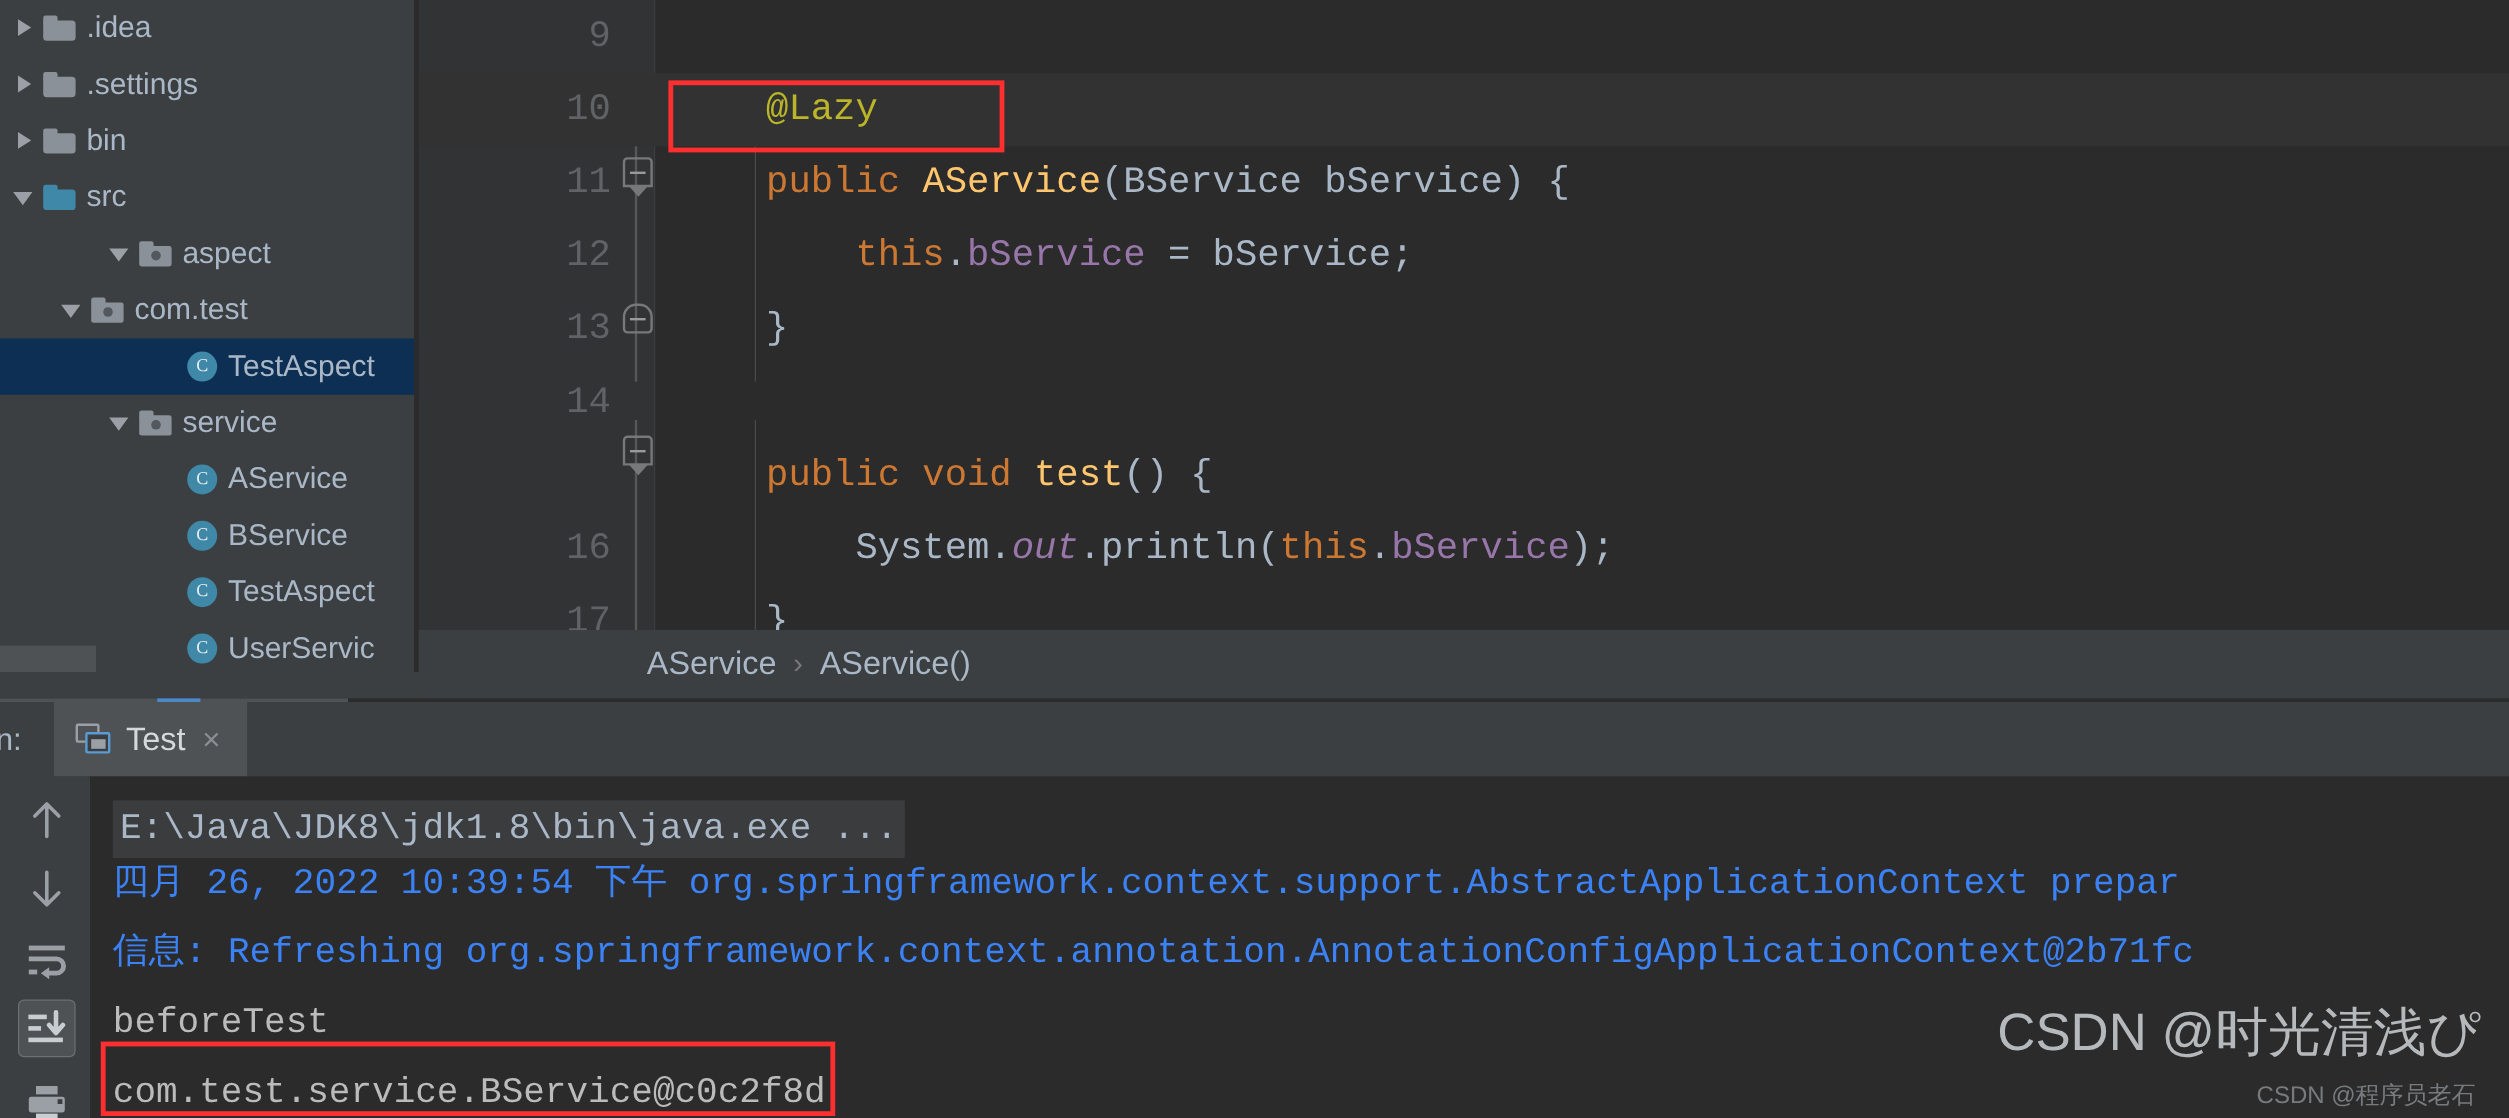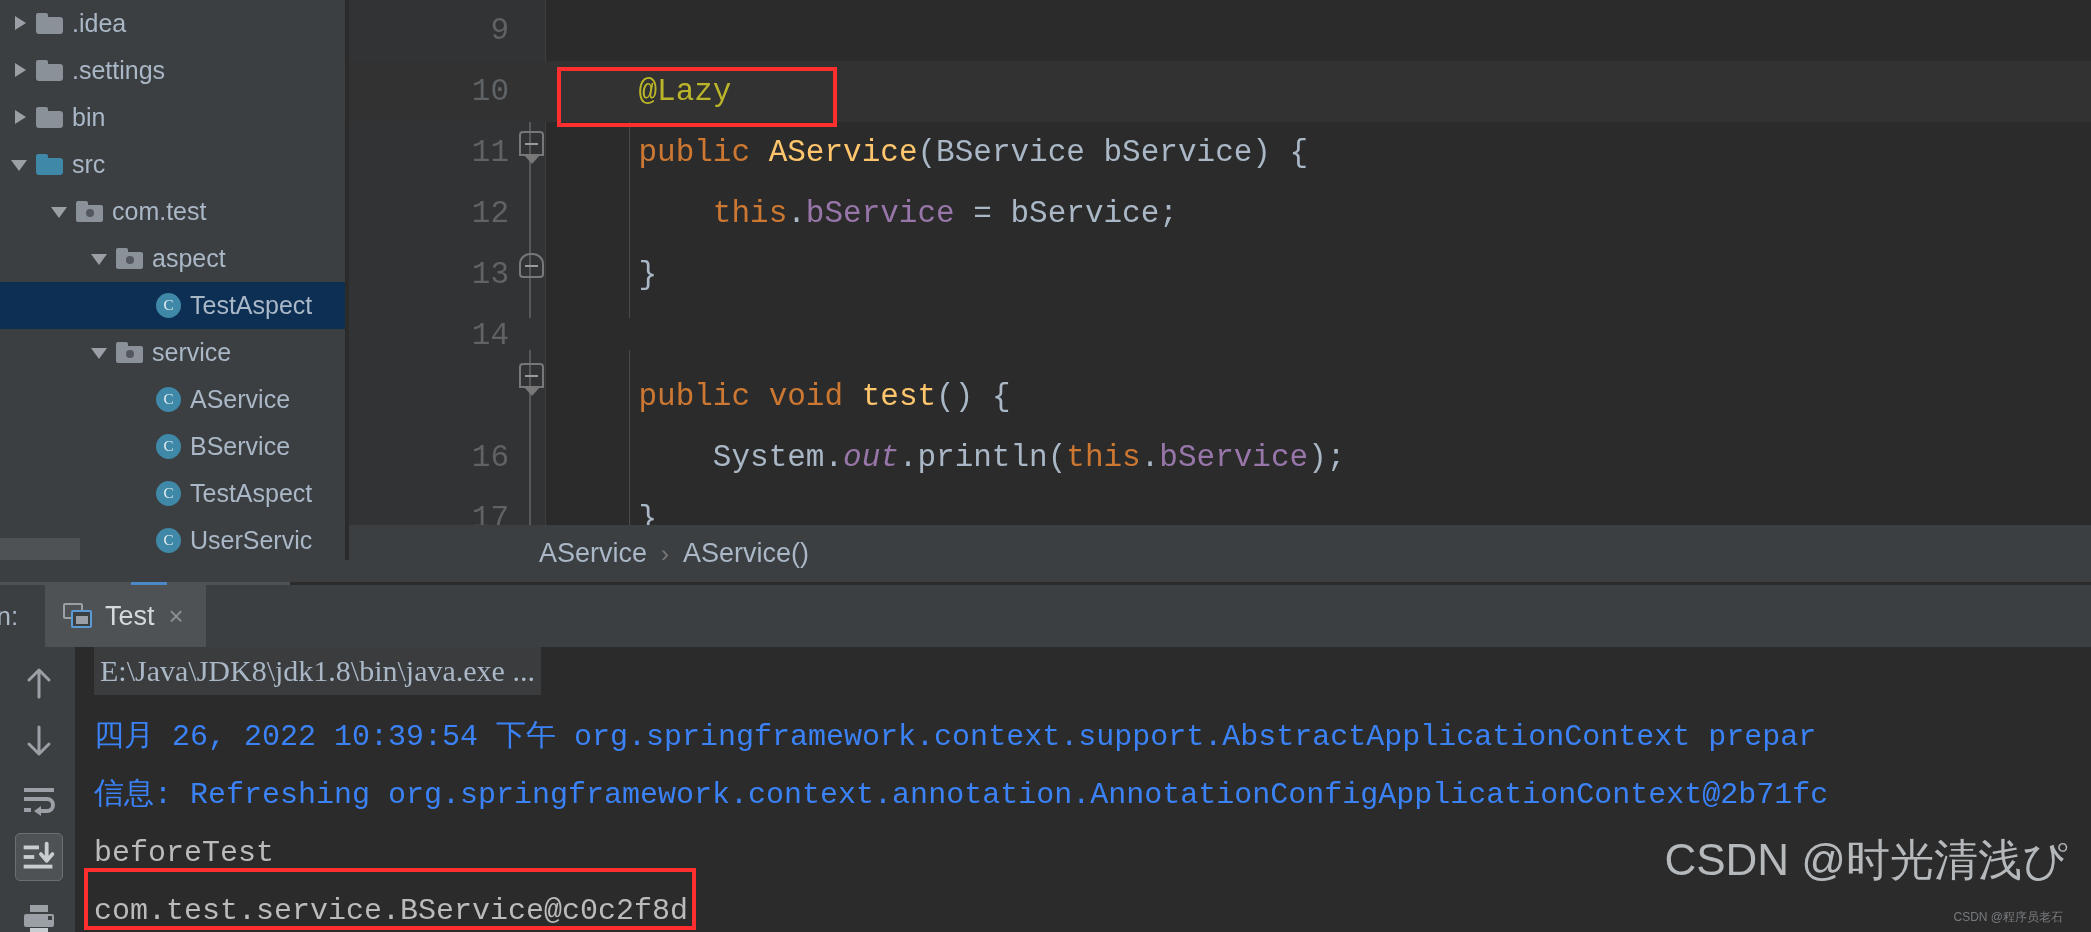--- a/index.html
+++ b/index.html
@@ -203,21 +203,21 @@
   .con-line.cmd { color:#a9b7c6; background:#3a3c3e; padding:0 6px; }
   .con-line.err { color:#3b82f6; }
   .con-line.out { color:#bbbbbb; }
 
   .watermark {
     position:absolute; right:24px; bottom:42px;
     color:#c9cdd1; font-size:44px; opacity:.88; white-space:nowrap;
   }
   .watermark2 {
     position:absolute; right:28px; bottom:6px;
-    color:#8b8f93; font-size:12px; opacity:.8; white-space:nowrap;
+    color:#8b8f93; font-size:20px; opacity:.8; white-space:nowrap;
   }
 </style>
 </head>
 <body>
 
 <div class="ide">
 
   <div class="top-area">
 
     <div class="project-pane">
@@ -252,38 +252,38 @@
           <div class="tree-row">
             <span class="indent" style="width: 8px;"></span>
             <span class="twisty expanded"></span>
             <span class="ico ico-folder src">
               <span class="ftab"></span>
               <span class="fbody"></span>
             </span>
             <span class="tree-label">src</span>
           </div>
           <div class="tree-row">
+            <span class="indent" style="width: 88px;"></span>
+            <span class="twisty expanded"></span>
+            <span class="ico ico-pkg">
+              <span class="ftab"></span>
+              <span class="fbody"></span>
+              <span class="dot"></span>
+            </span>
+            <span class="tree-label">aspect</span>
+          </div>
+          <div class="tree-row">
             <span class="indent" style="width: 48px;"></span>
             <span class="twisty expanded"></span>
             <span class="ico ico-pkg">
               <span class="ftab"></span>
               <span class="fbody"></span>
               <span class="dot"></span>
             </span>
             <span class="tree-label">com.test</span>
-          </div>
-          <div class="tree-row">
-            <span class="indent" style="width: 88px;"></span>
-            <span class="twisty expanded"></span>
-            <span class="ico ico-pkg">
-              <span class="ftab"></span>
-              <span class="fbody"></span>
-              <span class="dot"></span>
-            </span>
-            <span class="tree-label">aspect</span>
           </div>
           <div class="tree-row selected">
             <span class="indent" style="width: 128px;"></span>
             <span class="twisty none"></span>
             <span class="ico ico-class">C</span>
             <span class="tree-label">TestAspect</span>
           </div>
           <div class="tree-row">
             <span class="indent" style="width: 88px;"></span>
             <span class="twisty expanded"></span>
@@ -421,21 +421,21 @@
           <rect x="15" y="10" width="18" height="7" fill="#9aa0a6"></rect>
           <rect x="9" y="19" width="30" height="13" rx="2" fill="#9aa0a6"></rect>
           <rect x="15" y="33" width="18" height="8" fill="#c8cdd2"></rect>
           <rect x="33" y="21" width="4" height="4" fill="#3c3f41"></rect>
         </svg>
       </div>
     </div>
 
     <div class="console">
       <div id="console-lines">
-          <div class="con-line cmd" style="top: 0; font-family: Liberation Serif, serif;">E:\Java\JDK8\jdk1.8\bin\java.exe ...</div>
+          <div class="con-line cmd" style="top: 20px;">E:\Java\JDK8\jdk1.8\bin\java.exe ...</div>
           <div class="con-line err" style="top: 66px;">四月 26, 2022 10:39:54 下午 org.springframework.context.support.AbstractApplicationContext prepar</div>
           <div class="con-line err" style="top: 124px;">信息: Refreshing org.springframework.context.annotation.AnnotationConfigApplicationContext@2b71fc</div>
           <div class="con-line out" style="top: 182px;">beforeTest</div>
           <div class="con-line out" style="top: 240px;">com.test.service.BService@c0c2f8d</div>
         </div>
       <div class="red-box" style="left:8px; top:221px; width:612px; height:62px;"></div>
       <div class="watermark">CSDN @时光清浅ぴ</div>
       <div class="watermark2">CSDN @程序员老石</div>
     </div>
   </div>

